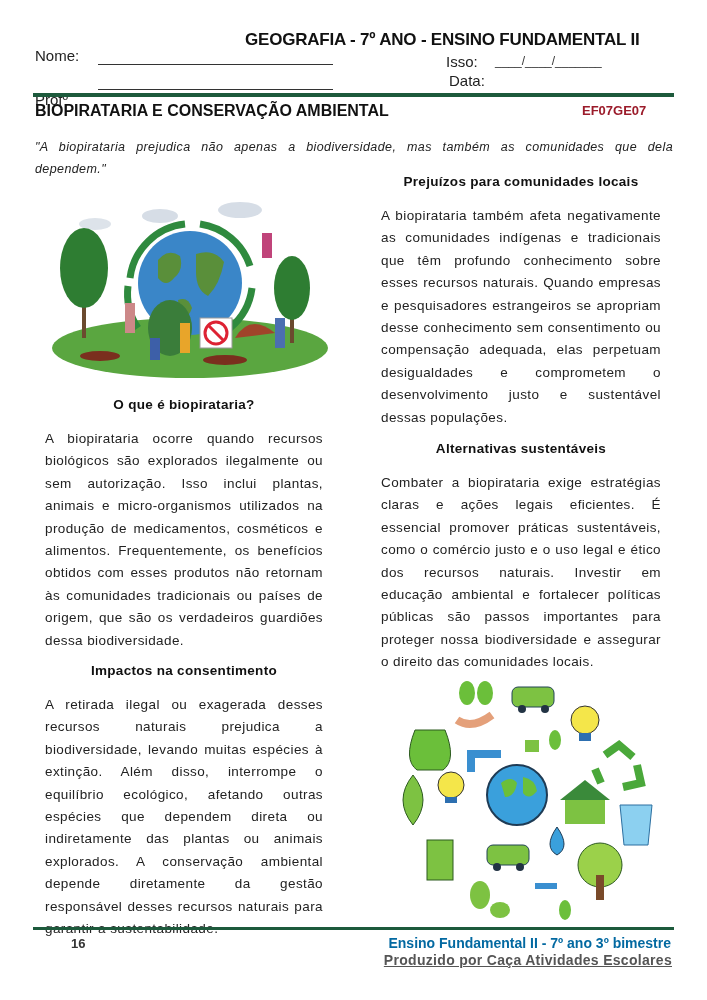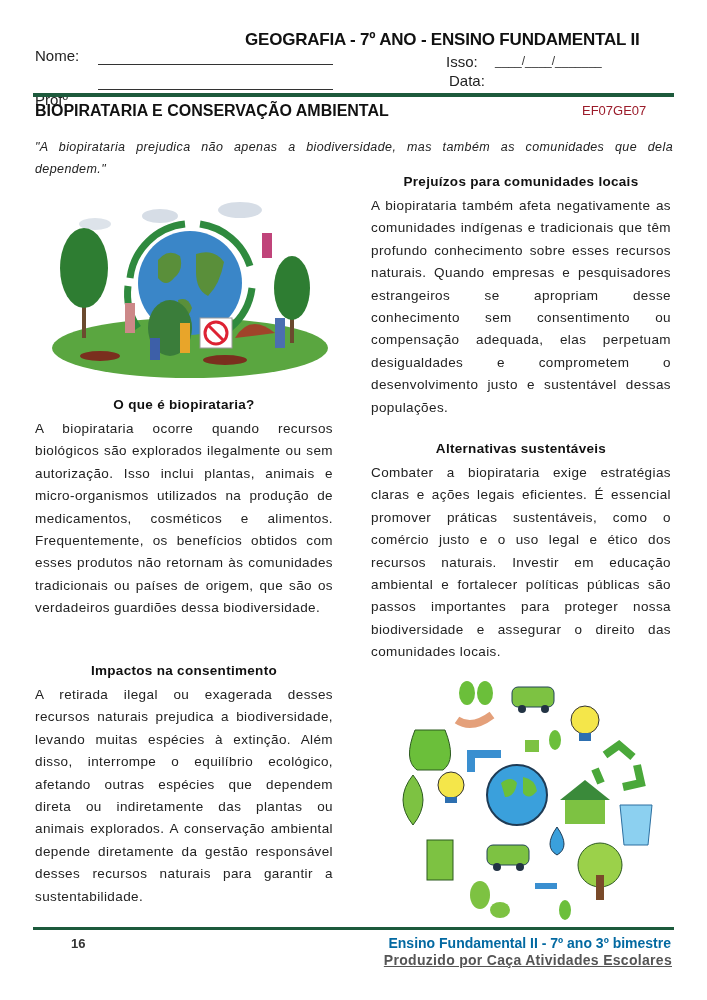--- a/index.html
+++ b/index.html
@@ -4,25 +4,25 @@
 <style>
   html, body { margin:0; padding:0; background:#fff; }
   body { width:707px; height:1000px; position:relative; overflow:hidden;
          font-family:"Liberation Sans", sans-serif; color:#1a1a1a; }
   .abs { position:absolute; }
   .hdr-title { left:245px; top:30px; font-size:17px; font-weight:bold; color:#111; letter-spacing:-0.2px; }
   .lbl { font-size:15px; color:#222; }
   .line { border-bottom:1px solid #333; height:0; }
   .rule { background:#1d5a3c; height:4px; }
   .topic { left:35px; top:102px; font-size:16px; font-weight:bold; color:#111; }
-  .code { left:582px; top:103px; font-size:13px; font-weight:normal; color:#9b1b2a; }
+  .code { left:582px; top:103px; font-size:13px; font-weight:bold; color:#9b1b2a; }
   .quote { left:35px; top:136px; width:638px; font-size:12.5px; font-style:italic; line-height:22px; text-align:justify; text-align-last:left; color:#222; letter-spacing:0.4px; word-spacing:1px; }
   .col { font-size:13.5px; line-height:22.4px; text-align:justify; color:#222; letter-spacing:0.4px; }
   .col h3 { margin:0; font-size:13.5px; font-weight:bold; text-align:center; color:#111; line-height:22px; letter-spacing:0.3px; }
-  .col p { margin:2px; }
+  .col p { margin:12px; }
   .left-col { left:33px; width:302px; }
   .right-col { left:369px; width:304px; }
   .footer-page { left:33px; top:936px; font-size:13px; font-weight:bold; color:#333;margin-left:38px; }
   .footer-course { right:36px; top:935px; font-size:14px; font-weight:bold; color:#0369a1; }
   .footer-credit { right:35px; top:952px; font-size:14px; font-weight:bold; color:#555; letter-spacing:0.3px;text-decoration:underline; }
 </style>
 </head>
 <body>
 
 <div class="abs hdr-title">GEOGRAFIA - 7º ANO - ENSINO FUNDAMENTAL II</div>

